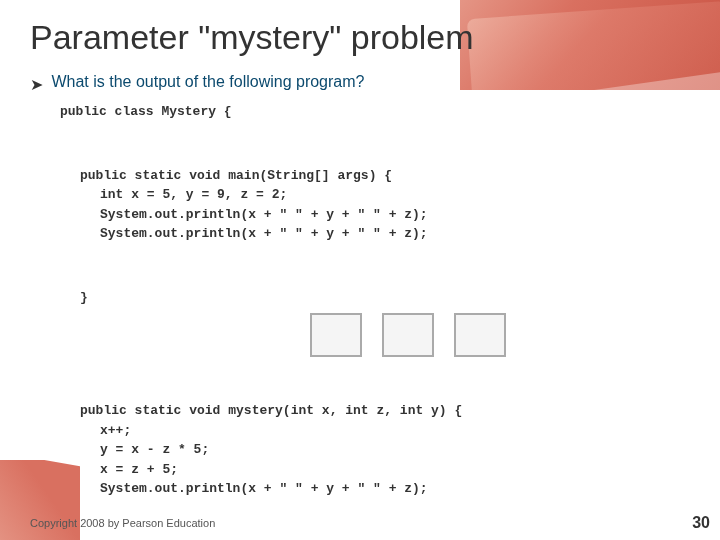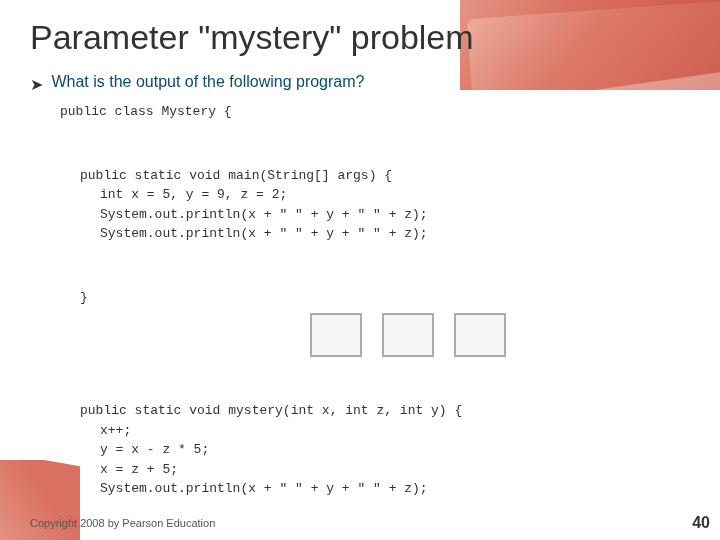--- a/index.html
+++ b/index.html
@@ -109,20 +109,21 @@
       color: #0c4a6e;
     }
 
     .code-block {
       font-family: 'Courier New', Courier, monospace;
       font-size: 13px;
       color: #333;
       line-height: 1.5;
       margin-left: 30px;
       margin-top: 4px;
+      font-weight: bold;
     }
 
     .code-line {
       display: block;
       white-space: pre;
     }
 
     .indent1 { padding-left: 20px; margin-top: 44px; }
     .indent2 { padding-left: 40px; }
 
@@ -204,14 +205,14 @@
     <span class="code-line indent2">x = z + 5;</span>
     <span class="code-line indent2">System.out.println(x + " " + y + " " + z);</span>
     <span class="code-line indent1">}</span>
     <span class="code-line">}</span>
   </div>
 
 </div>
 
 <div class="footer-row">
   <span class="copyright">Copyright 2008 by Pearson Education</span>
-  <span class="slide-number">40</span>
+  <span class="slide-number">30</span>
 </div>
 
 </body></html>

